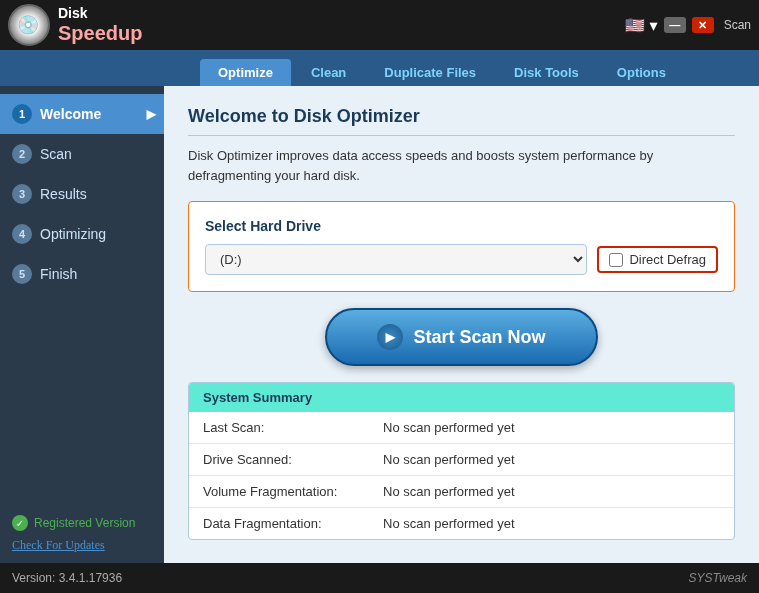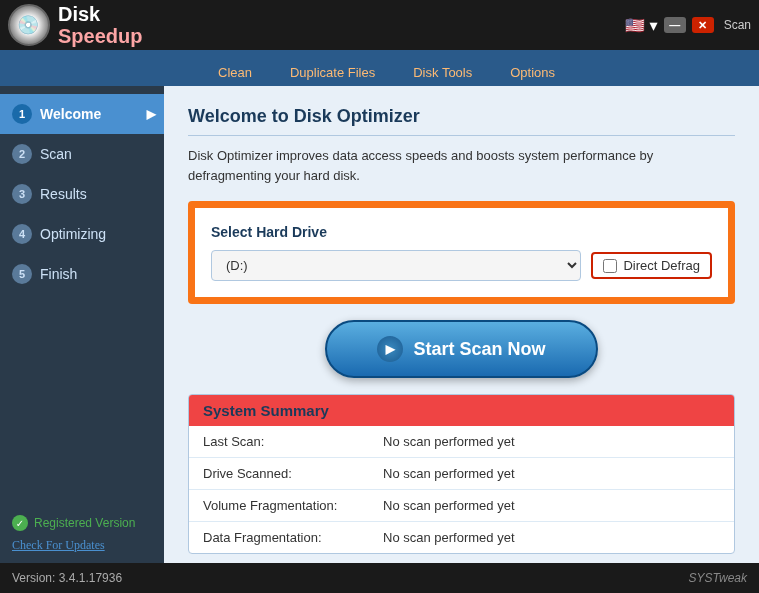--- a/index.html
+++ b/index.html
@@ -30,21 +30,21 @@
       justify-content: center;
       font-size: 18px;
       color: #222;
     }
     .logo-text {
       display: flex;
       flex-direction: column;
       line-height: 1.1;
     }
     .logo-disk {
-      font-size: 20px;
+      font-size: 14px;
       font-weight: bold;
       color: white;
     }
     .logo-speedup {
       font-size: 20px;
       font-weight: bold;
       color: #fca5a5;
     }
     .top-right {
       display: flex;
@@ -79,25 +79,26 @@
       background: #2a5a8a;
       height: 36px;
       display: flex;
       align-items: flex-end;
       padding-left: 200px;
     }
     .nav-tab {
       padding: 6px 18px;
       cursor: pointer;
       font-size: 13px;
-      color: #fdba74;
+      color: #7dd3fc;
       border-radius: 4px 4px 0 0;
       margin-right: 2px;
       background: transparent;
       border: none;
+      font-weight: bold;
     }
     .nav-tab.active {
       background: #4a90d0;
       color: white;
       font-weight: bold;
     }
 
     
     .main-layout {
       display: flex;
@@ -194,21 +195,21 @@
       padding-bottom: 8px;
     }
     .content-desc {
       color: #333;
       font-size: 13px;
       line-height: 1.5;
       margin-bottom: 16px;
     }
     .drive-section {
       background: white;
-      border: 7px solid #f97316;
+      border: 1px solid #f97316;
       border-radius: 4px;
       padding: 16px;
       margin-bottom: 16px;
     }
     .drive-label {
       font-weight: bold;
       color: #1a3a5a;
       margin-bottom: 10px;
       font-size: 14px;
     }
@@ -280,25 +281,25 @@
     }
 
     
     .summary-section {
       background: white;
       border: 1px solid #b0c8e0;
       border-radius: 4px;
       overflow: hidden;
     }
     .summary-header {
-      background: #ef4444;
+      background: #5eead4;
       padding: 7px 14px;
       font-weight: bold;
       color: #1a3a5a;
-      font-size: 15px;
+      font-size: 13px;
     }
     .summary-row {
       display: flex;
       padding: 8px 14px;
       border-bottom: 1px solid #ddeaf5;
       font-size: 13px;
     }
     .summary-row:last-child { border-bottom: none; }
     .summary-key { color: #333; width: 180px; flex-shrink: 0; }
     .summary-val { color: #333; text-align: center; }
@@ -333,20 +334,21 @@
   </div>
   <div class="top-right">
     <button class="flag-btn">🇺🇸 ▾</button>
     <button class="win-btn min-btn">—</button>
     <button class="win-btn close-btn">✕</button>
     <span class="help-text">Scan</span>
   </div>
 </div>
 
 <div class="nav-tabs">
+  <button class="nav-tab active">Optimize</button>
   <button class="nav-tab">Clean</button>
   <button class="nav-tab">Duplicate Files</button>
   <button class="nav-tab">Disk Tools</button>
   <button class="nav-tab">Options</button>
 </div>
 
 <div class="main-layout">
 
   <div class="sidebar">
     <div class="sidebar-item active">

